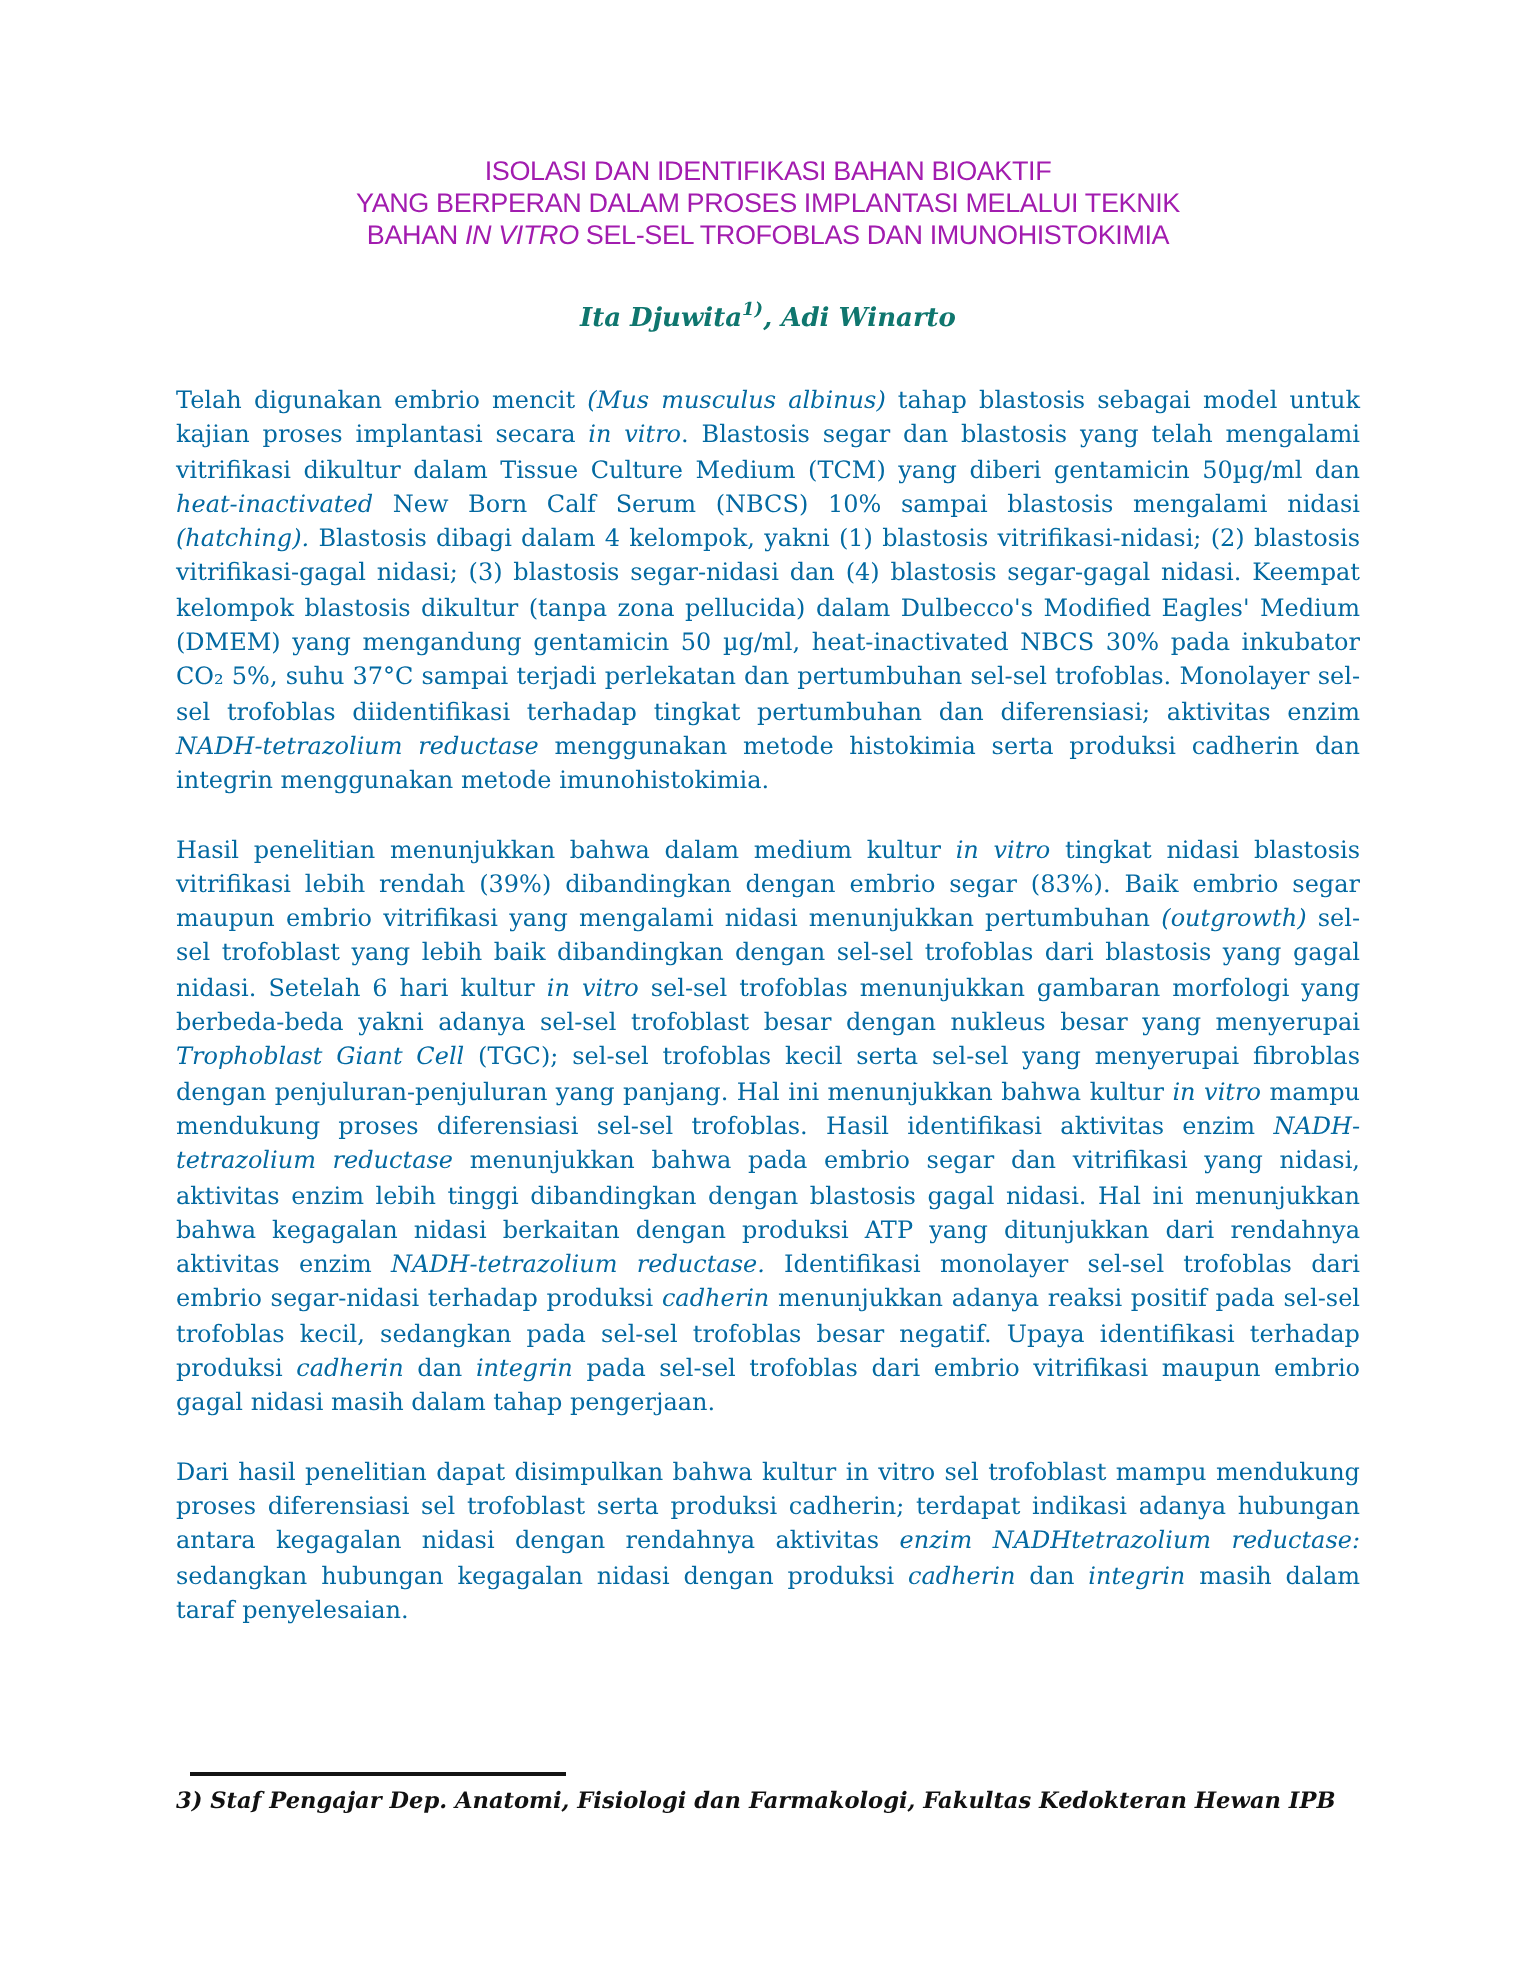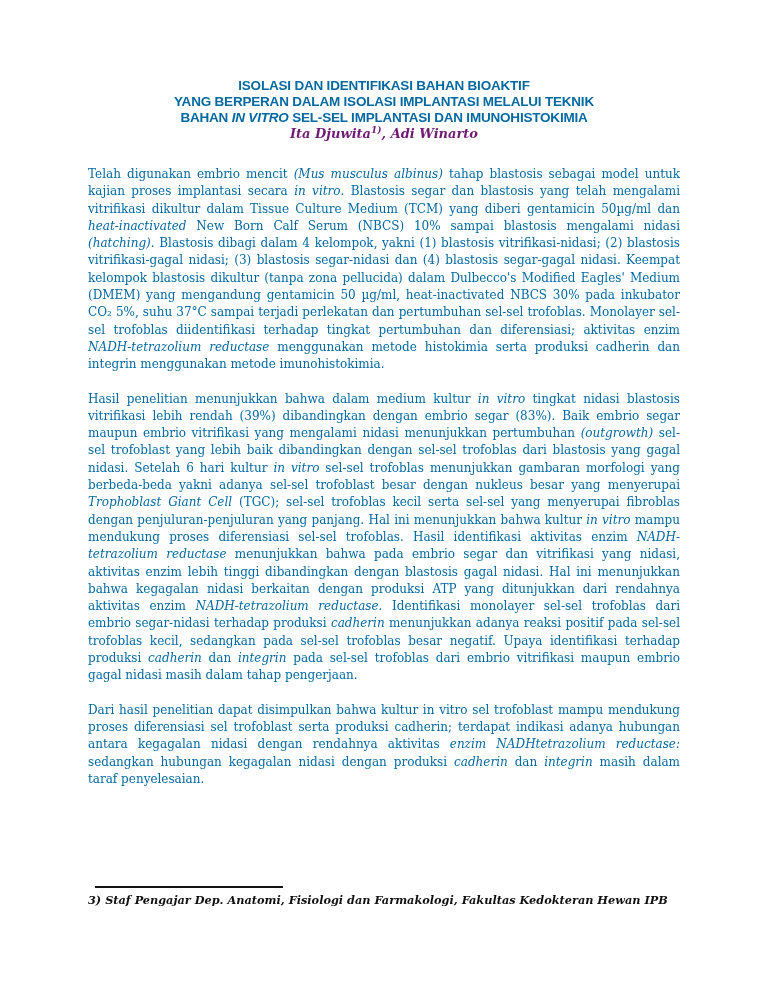--- a/index.html
+++ b/index.html
@@ -12,34 +12,35 @@
     color: #1e1e1e;
     overflow: hidden;
     font-family: "DejaVu Serif", "Liberation Serif", serif;
   }
   .content {
     padding: 78px 88px 0 88px;
   }
   .title-block {
     text-align: center;
     font-family: "Liberation Sans", sans-serif;
-    font-weight: bold;
+    font-weight: normal;
     font-size: 13.5px;
     line-height: 16px;
     letter-spacing: -0.2px;
-    color: #0369a1;
+    color: #a21caf;
   }
   .title-block .it { font-style: italic; }
   .authors {
+    margin-top: 26px;
     text-align: center;
     font-family: "DejaVu Serif", serif;
     font-style: italic;
     font-weight: bold;
     font-size: 13px;
-    color: #701a75;
+    color: #0f766e;
   }
   .authors sup { font-size: 9px; line-height: 0; }
   .abstract {
     margin-top: 25px;
     font-size: 12px;
     line-height: 17.3px;
     text-align: justify;
     color: #0369a1;
   }
   .abstract p { margin-bottom: 17px; }
@@ -66,22 +67,22 @@
   }
 </style>
 </head>
 <body>
 
 <div class="page">
   <div class="content">
 
     <div class="title-block">
       <div class="title-line"><span>ISOLASI DAN IDENTIFIKASI BAHAN BIOAKTIF</span></div>
-      <div class="title-line"><span>YANG BERPERAN DALAM ISOLASI IMPLANTASI MELALUI TEKNIK</span></div>
-      <div class="title-line"><span>BAHAN </span><span class="it">IN VITRO</span><span> SEL-SEL IMPLANTASI DAN IMUNOHISTOKIMIA</span></div>
+      <div class="title-line"><span>YANG BERPERAN DALAM PROSES IMPLANTASI MELALUI TEKNIK</span></div>
+      <div class="title-line"><span>BAHAN </span><span class="it">IN VITRO</span><span> SEL-SEL TROFOBLAS DAN IMUNOHISTOKIMIA</span></div>
     </div>
 
     <div class="authors"><span>Ita Djuwita</span><sup>1)</sup><span>, Adi Winarto</span></div>
 
     <div class="abstract">
       <p><span>Telah digunakan embrio mencit </span><span class="it">(Mus musculus albinus)</span><span> tahap blastosis sebagai model untuk kajian proses implantasi secara </span><span class="it">in vitro</span><span>. Blastosis segar dan blastosis yang telah mengalami vitrifikasi dikultur dalam Tissue Culture Medium (TCM) yang diberi gentamicin 50µg/ml dan </span><span class="it">heat-inactivated</span><span> New Born Calf Serum (NBCS) 10% sampai blastosis mengalami nidasi </span><span class="it">(hatching).</span><span> Blastosis dibagi dalam 4 kelompok, yakni (1) blastosis vitrifikasi-nidasi; (2) blastosis vitrifikasi-gagal nidasi; (3) blastosis segar-nidasi dan (4) blastosis segar-gagal nidasi. Keempat kelompok blastosis dikultur (tanpa zona pellucida) dalam Dulbecco's Modified Eagles' Medium (DMEM) yang mengandung gentamicin 50 µg/ml, heat-inactivated NBCS 30% pada inkubator CO₂ 5%, suhu 37°C sampai terjadi perlekatan dan pertumbuhan sel-sel trofoblas. Monolayer sel-sel trofoblas diidentifikasi terhadap tingkat pertumbuhan dan diferensiasi; aktivitas enzim </span><span class="it">NADH-tetrazolium reductase</span><span> menggunakan metode histokimia serta produksi cadherin dan integrin menggunakan metode imunohistokimia.</span></p>
       <p><span>Hasil penelitian menunjukkan bahwa dalam medium kultur </span><span class="it">in vitro</span><span> tingkat nidasi blastosis vitrifikasi lebih rendah (39%) dibandingkan dengan embrio segar (83%). Baik embrio segar maupun embrio vitrifikasi yang mengalami nidasi menunjukkan pertumbuhan </span><span class="it">(outgrowth)</span><span> sel-sel trofoblast yang lebih baik dibandingkan dengan sel-sel trofoblas dari blastosis yang gagal nidasi. Setelah 6 hari kultur </span><span class="it">in vitro</span><span> sel-sel trofoblas menunjukkan gambaran morfologi yang berbeda-beda yakni adanya sel-sel trofoblast besar dengan nukleus besar yang menyerupai </span><span class="it">Trophoblast Giant Cell</span><span> (TGC); sel-sel trofoblas kecil serta sel-sel yang menyerupai fibroblas dengan penjuluran-penjuluran yang panjang. Hal ini menunjukkan bahwa kultur </span><span class="it">in vitro</span><span> mampu mendukung proses diferensiasi sel-sel trofoblas. Hasil identifikasi aktivitas enzim </span><span class="it">NADH-tetrazolium reductase</span><span> menunjukkan bahwa pada embrio segar dan vitrifikasi yang nidasi, aktivitas enzim lebih tinggi dibandingkan dengan blastosis gagal nidasi. Hal ini menunjukkan bahwa kegagalan nidasi berkaitan dengan produksi ATP yang ditunjukkan dari rendahnya aktivitas enzim </span><span class="it">NADH-tetrazolium reductase.</span><span> Identifikasi monolayer sel-sel trofoblas dari embrio segar-nidasi terhadap produksi </span><span class="it">cadherin</span><span> menunjukkan adanya reaksi positif pada sel-sel trofoblas kecil, sedangkan pada sel-sel trofoblas besar negatif. Upaya identifikasi terhadap produksi </span><span class="it">cadherin</span><span> dan </span><span class="it">integrin</span><span> pada sel-sel trofoblas dari embrio vitrifikasi maupun embrio gagal nidasi masih dalam tahap pengerjaan.</span></p>
       <p><span>Dari hasil penelitian dapat disimpulkan bahwa kultur in vitro sel trofoblast mampu mendukung proses diferensiasi sel trofoblast serta produksi cadherin; terdapat indikasi adanya hubungan antara kegagalan nidasi dengan rendahnya aktivitas </span><span class="it">enzim NADHtetrazolium reductase:</span><span> sedangkan hubungan kegagalan nidasi dengan produksi </span><span class="it">cadherin</span><span> dan </span><span class="it">integrin</span><span> masih dalam taraf penyelesaian.</span></p>
     </div>
 

